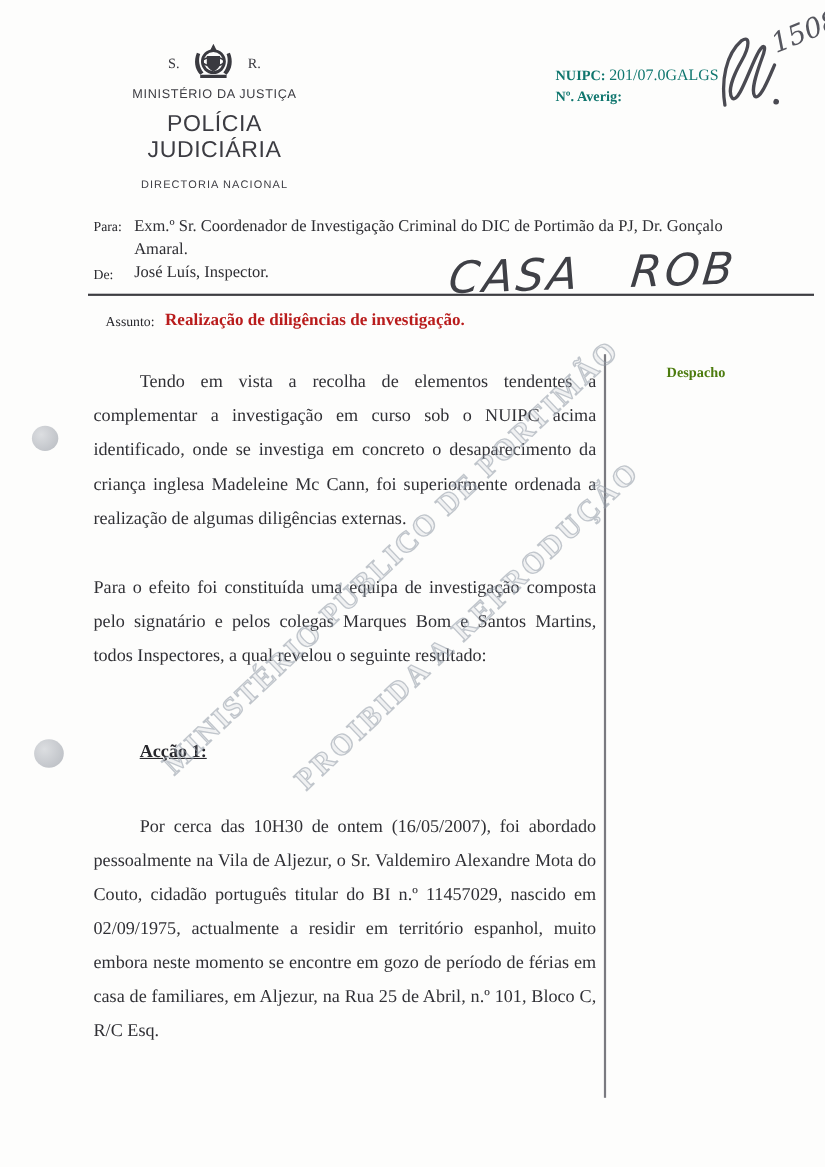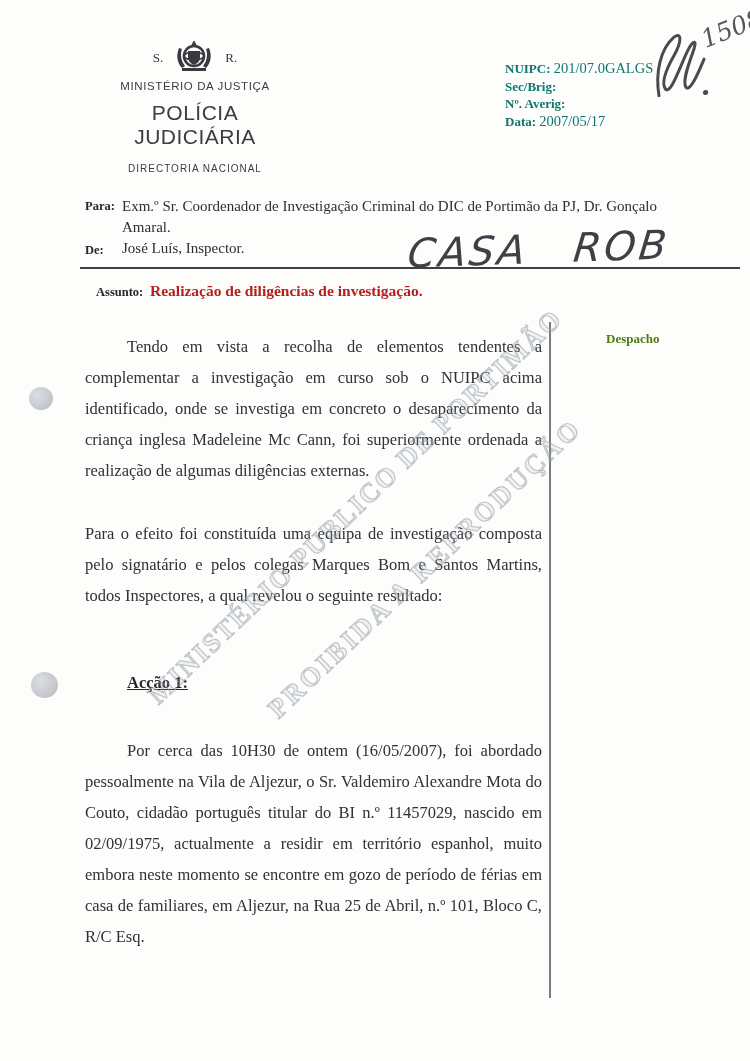--- a/index.html
+++ b/index.html
@@ -38,21 +38,21 @@
   .hand-number{position:absolute;left:700px;top:14px;
     font-family:"DejaVu Serif",serif;font-style:italic;
     font-size:25px;color:#55565e;transform:rotate(-22deg);white-space:nowrap;}
   .signature{position:absolute;left:648px;top:26px;transform:rotate(6deg);}
 
   
   .title{position:absolute;left:85px;top:160px;width:560px;text-align:center;
     font-size:18px;font-weight:bold;letter-spacing:0.4px;color:#26262b;}
 
   
-  .meta-label{position:absolute;font-size:12.5px;font-weight:bold;color:#26262b;}
+  .meta-label{position:absolute;font-size:12.5px;font-weight:normal;color:#26262b;}
   .meta-value{position:absolute;font-size:15px;color:#2e2e33;}
   .lbl-para{left:85px;top:199px;}
   .val-para{left:122px;top:196px;width:578px;line-height:21px;}
   .lbl-de{left:85px;top:243px;}
   .val-de{left:122px;top:240px;}
   .hand-note{position:absolute;left:408px;top:226px;
     font-family:"DejaVu Sans",sans-serif;font-style:italic;
     font-size:40px;color:#3f4046;letter-spacing:3px;word-spacing:30px;
     transform:rotate(-2deg) skewX(-8deg);white-space:nowrap;}
   .hrule{position:absolute;left:80px;top:267px;width:660px;height:2px;background:#3d3d42;}
@@ -111,30 +111,22 @@
     <div class="org">POLÍCIA JUDICIÁRIA</div>
     <div class="directorate">DIRECTORIA NACIONAL</div>
   </div>
 
   <div class="hdr-right">
     <div class="case-row">
       <span class="lbl">NUIPC:</span>
       <span class="val">201/07.0GALGS</span>
     </div>
     <div class="case-row">
-      <span class="lbl">Sec/Brig:</span>
-      <span class="val"></span>
-    </div>
-    <div class="case-row">
       <span class="lbl">Nº. Averig:</span>
       <span class="val"></span>
-    </div>
-    <div class="case-row">
-      <span class="lbl">Data:</span>
-      <span class="val">2007/05/17</span>
     </div>
   </div>
 
   <div class="hand-number">1508</div>
   <div class="signature">
     <svg width="70" height="80" viewBox="0 0 70 80">
       <path d="M14,72 C8,50 10,26 23,12 C30,6 31,16 25,30 C18,46 15,60 20,65 C26,69 32,40 38,24 C42,13 47,11 43,26 C39,42 36,56 40,61 C45,65 51,44 55,31" stroke="#4a4a52" stroke-width="3" fill="none" stroke-linecap="round"></path>
       <circle cx="60" cy="64" r="2.6" fill="#4a4a52"></circle>
     </svg>
   </div>

